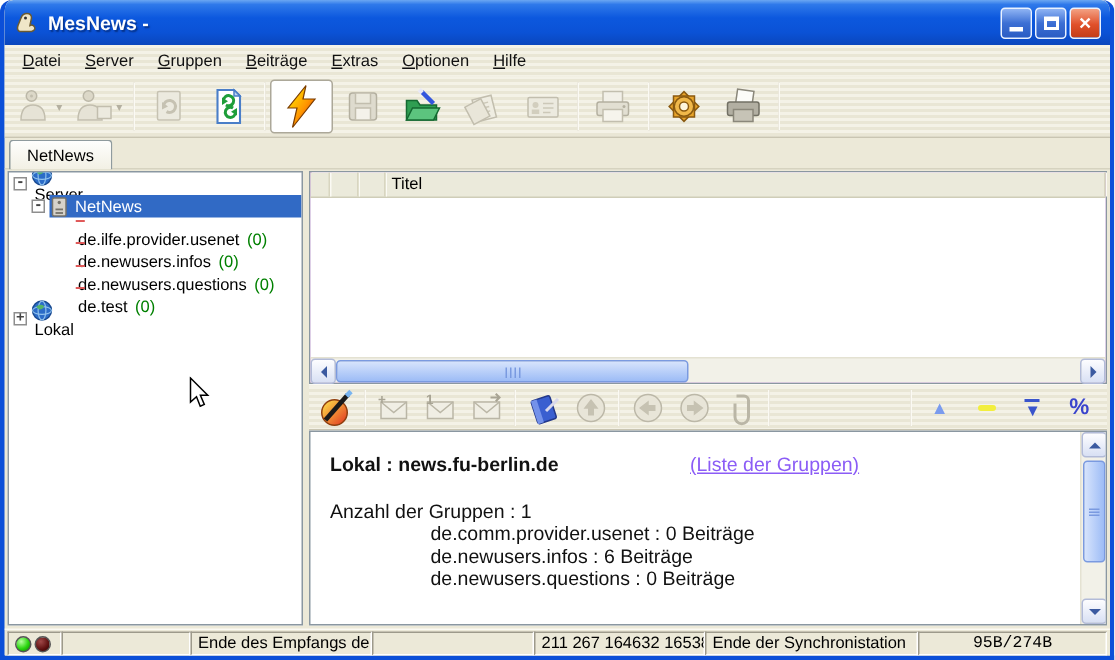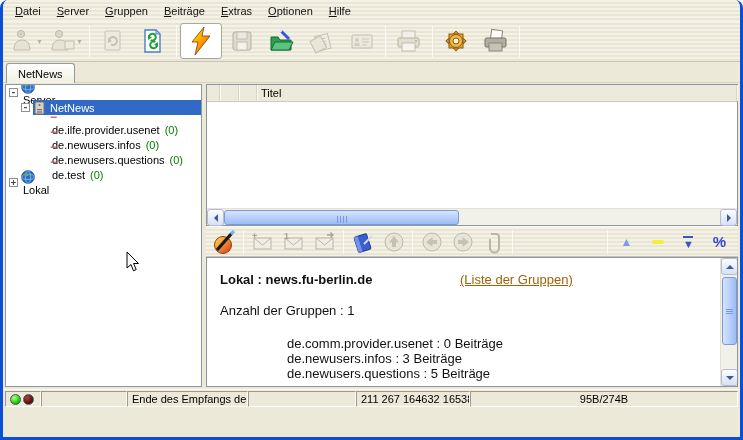--- a/index.html
+++ b/index.html
@@ -81,37 +81,57 @@
   .ico-asc{color:#7a9bee;font-size:12px}
   .ico-dash{width:12px;height:4px;background:#f2ee3e;border-radius:2px}
   .ico-desc{display:flex;flex-direction:column;align-items:center;color:#3a55cc;font-size:11px;line-height:8px}
   .ico-desc i{display:block;width:10px;height:2px;background:#3a55cc;margin-bottom:2px}
   .ico-pct{color:#3a44cc;font-weight:bold;font-size:15px}
   
   .content-panel{flex:1;border:1px solid #8a97a1;background:#fff;display:flex;overflow:hidden}
   .content-text{flex:1;padding:14px 6px 0 13px;font-size:13px;color:#111;overflow:hidden}
   .srv-line{display:flex;align-items:baseline}
   .srv-label{font-weight:bold;width:240px}
-  .grp-link{color:#a16207;text-decoration:underline}
+  .grp-link{color:#8b5cf6;text-decoration:underline}
   .anzahl{margin-top:16px}
-  .grp-lines{margin-top:18px;margin-left:67px;line-height:15px}
+  .grp-lines{margin-left:67px;line-height:15px}
   
   .statusbar{height:19px;display:flex;gap:0;padding:1px 2px;border-top:1px solid #fbfaf4;font-size:11px}
   .spanel{border:1px solid;border-color:#9d9a8b #fff #fff #9d9a8b;display:flex;align-items:center;padding:0 4px;
     white-space:nowrap;overflow:hidden}
   .led{width:11px;height:11px;border-radius:50%;border:1px solid #555;margin-right:2px}
   .led-green{background:radial-gradient(circle at 35% 30%,#b6ff9e,#2ad60e 55%,#0a7a00)}
   .led-red{background:radial-gradient(circle at 35% 30%,#a04848,#5e1010 60%,#2c0404)}
   .cursor{position:absolute;left:123px;top:251px;z-index:50;pointer-events:none}
 </style>
 </head>
 <body>
 
 <div class="window">
 
+  <div class="titlebar">
+    <span class="app-icon">
+      <svg width="18" height="18" viewBox="0 0 18 18">
+          <path d="M4 15 q-2 -1 -1 -4 l2 -5 q1 -3 4 -3 q3 0 3 3 l-1 5 q2 -1 3 1 q1 2 -2 3 z" fill="#efe6c8" stroke="#6a5a32" stroke-width="1"></path>
+          <circle cx="8" cy="6" r="1" fill="#333"></circle>
+        </svg>
+    </span>
+    <span class="title-text">MesNews -</span>
+    <span class="win-btns">
+      <span class="wbtn">
+          <span class="glyph-min"></span>
+        </span>
+      <span class="wbtn">
+          <span class="glyph-max"></span>
+        </span>
+      <span class="wbtn close">
+          <span class="glyph-close">×</span>
+        </span>
+    </span>
+  </div>
 
   <div class="menubar stripes" id="menubar">
       <span class="menu-item"><u>D</u>atei</span>
       <span class="menu-item"><u>S</u>erver</span>
       <span class="menu-item"><u>G</u>ruppen</span>
       <span class="menu-item"><u>B</u>eiträge</span>
       <span class="menu-item"><u>E</u>xtras</span>
       <span class="menu-item"><u>O</u>ptionen</span>
       <span class="menu-item"><u>H</u>ilfe</span>
     </div>
@@ -453,22 +473,22 @@
         </div>
       <div class="content-panel">
         <div class="content-text">
           <div class="srv-line">
             <span class="srv-label">Lokal : news.fu-berlin.de</span>
             <a class="grp-link" href="#">(Liste der Gruppen)</a>
           </div>
           <div class="anzahl">Anzahl der Gruppen : 1</div>
           <div class="grp-lines" id="grouplines">
               <div>de.comm.provider.usenet : 0 Beiträge</div>
-              <div>de.newusers.infos : 3 Beiträge</div>
-              <div>de.newusers.questions : 5 Beiträge</div>
+              <div>de.newusers.infos : 6 Beiträge</div>
+              <div>de.newusers.questions : 0 Beiträge</div>
             </div>
         </div>
         <div class="vscroll">
           <span class="sbtn">
               <span class="sarr arr-u"></span>
             </span>
           <span class="vthumb">
               <span class="vgrip">
                 <i></i>
                 <i></i>
@@ -494,21 +514,24 @@
       </span>
       <span class="spanel" style="width: 121px;">
         <span>Ende des Empfangs de</span>
       </span>
       <span class="spanel" style="width: 108px;">
         <span></span>
       </span>
       <span class="spanel" style="width: 114px;">
         <span>211 267 164632 16538</span>
       </span>
-      <span class="spanel" style="flex: 1 1 0%; justify-content: center;">
+      <span class="spanel" style="width: 142px;">
+        <span>Ende der Synchronistation</span>
+      </span>
+      <span class="spanel" style="flex: 1 1 0%; justify-content: center; font-family: Liberation Mono, monospace;">
         <span>95B/274B</span>
       </span>
     </div>
 
   <span class="cursor">
     <svg width="14" height="22" viewBox="0 0 14 22">
         <polygon points="1,1 1,17 5,13.5 7.5,19.8 10.2,18.6 7.6,12.5 12.5,12.5" fill="#fff" stroke="#000" stroke-width="1"></polygon>
       </svg>
   </span>
 </div>

